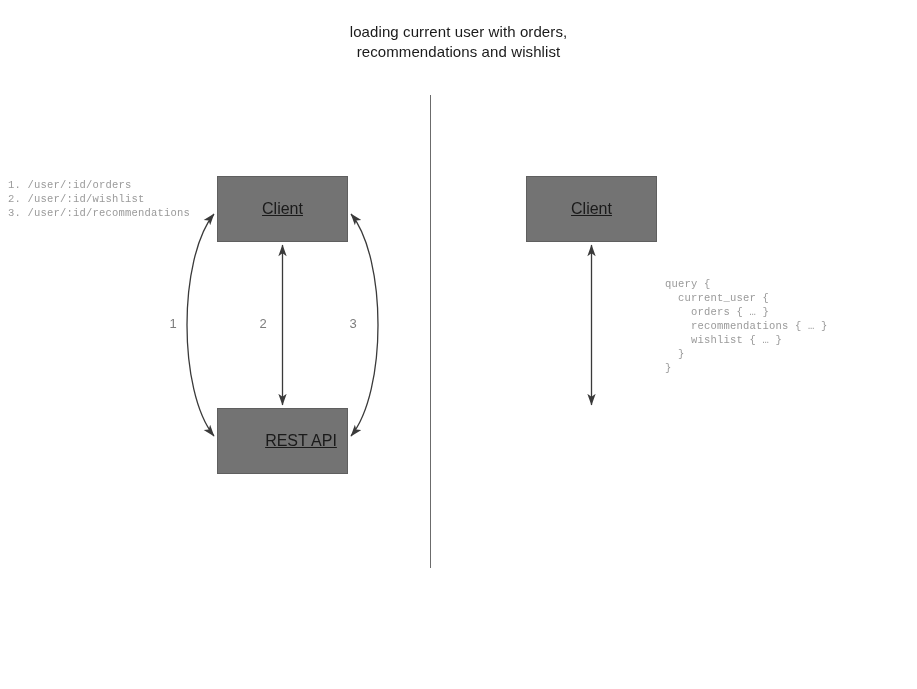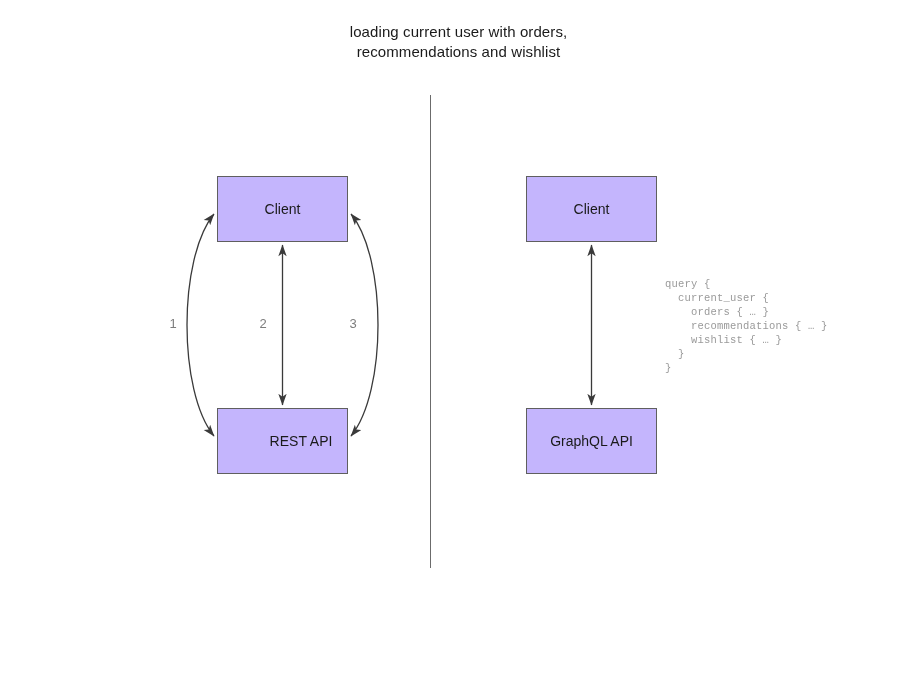--- a/index.html
+++ b/index.html
@@ -46,28 +46,29 @@
     top: 95px;
     width: 1px;
     height: 473px;
     background: #6b6b6b;
   }
 
   
   .node {
     position: absolute;
     box-sizing: border-box;
-    background: #c4b5fd;
+    background: #737373;
     border: 1.4px solid #5f5f5f;
     display: flex;
     align-items: center;
     justify-content: center;
-    font-size: 14px;
+    font-size: 16px;
     color: #1a1a1a;
     font-family: "Liberation Sans", sans-serif;
+    text-decoration: underline;
   }
   .node-client-rest  { left: 217px; top: 176px; width: 131px; height: 66px; }
   .node-rest-api     { left: 217px; top: 408px; width: 131px; height: 66px; padding-left: 37px; }
   .node-client-gql   { left: 526px; top: 176px; width: 131px; height: 66px; }
   .node-graphql-api  { left: 526px; top: 408px; width: 131px; height: 66px; }
 
   
   .mono-block {
     position: absolute;
     font-family: "Liberation Mono", "DejaVu Sans Mono", monospace;
@@ -123,24 +124,26 @@
   </svg>
 
   <div class="node node-client-rest">Client</div>
 
   <div class="node node-rest-api">REST API</div>
 
   <div class="edge-label edge-label-1">1</div>
   <div class="edge-label edge-label-2">2</div>
   <div class="edge-label edge-label-3">3</div>
 
+  <div class="mono-block rest-endpoints">1. /user/:id/orders
+2. /user/:id/wishlist
+3. /user/:id/recommendations</div>
 
   <div class="node node-client-gql">Client</div>
 
-  <div class="node node-graphql-api">GraphQL API</div>
 
   <div class="mono-block gql-query">query {
   current_user {
     orders { … }
     recommendations { … }
     wishlist { … }
   }
 }</div>
 
 </div>

